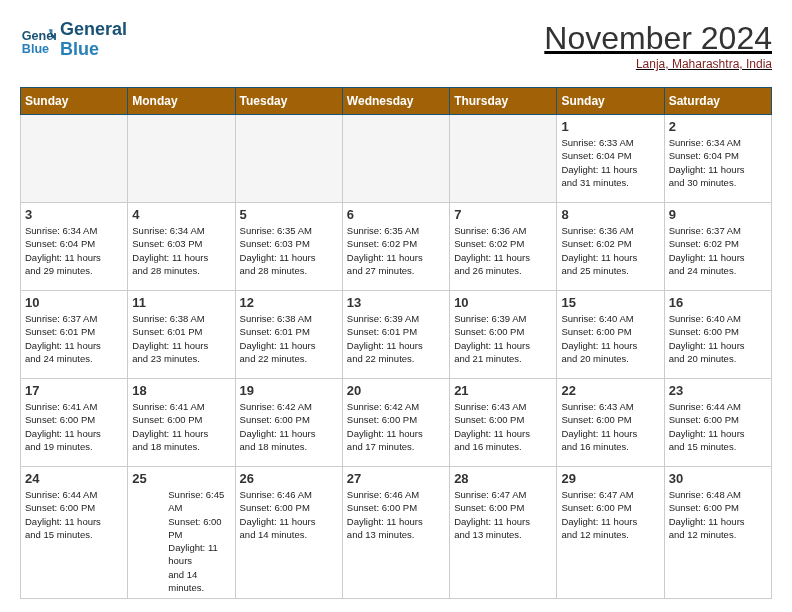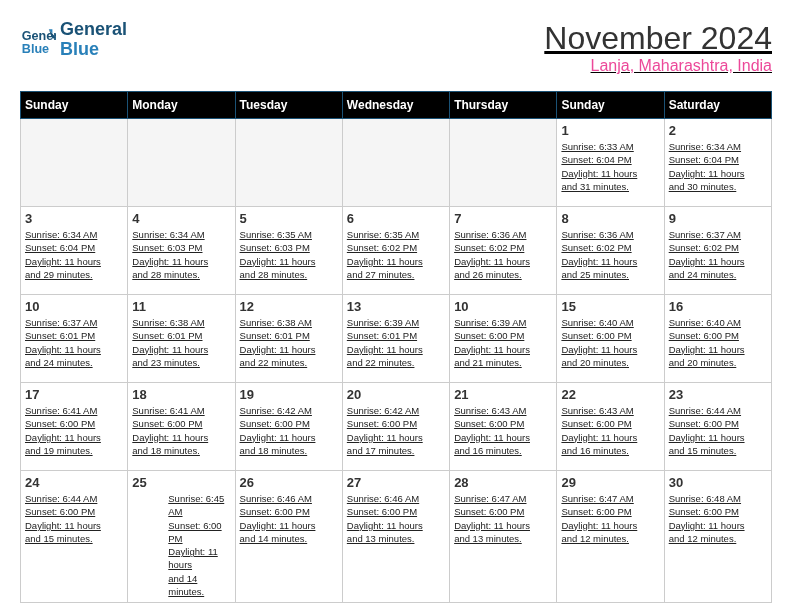--- a/index.html
+++ b/index.html
@@ -36,30 +36,30 @@
     .title-block {
       text-align: right;
       text-decoration: underline;
     }
     .month-title {
       font-size: 32px;
       color: #333;
       font-weight: normal;
     }
     .location {
-      font-size: 16px;
-      color: #ec4899;
+      font-size: 12px;
+      color: #7f1d1d;
     }
     table {
       width: 100%;
       border-collapse: collapse;
       table-layout: fixed;
     }
     th {
-      background-color: #000000;
+      background-color: #a16207;
       color: #fff;
       font-size: 12px;
       font-weight: bold;
       padding: 6px 4px;
       text-align: left;
       border: 1px solid #1a5276;
     }
     td {
       border: 1px solid #ccc;
       vertical-align: top;
@@ -75,21 +75,20 @@
     .day-num {
       font-size: 13px;
       font-weight: bold;
       margin-bottom: 2px;
       display: block;
     }
     .day-info {
       font-size: 9.5px;
       line-height: 1.4;
       color: #222;
-      text-decoration: underline;
     }
   </style>
 </head>
 <body>
 
 <div class="header">
   <div class="logo">
     <svg class="logo-icon" viewBox="0 0 40 40">
       <text x="2" y="20" font-size="14" font-weight="bold" fill="#1a5276">General</text>
       <text x="2" y="34" font-size="14" font-weight="bold" fill="#2980b9">Blue</text>

